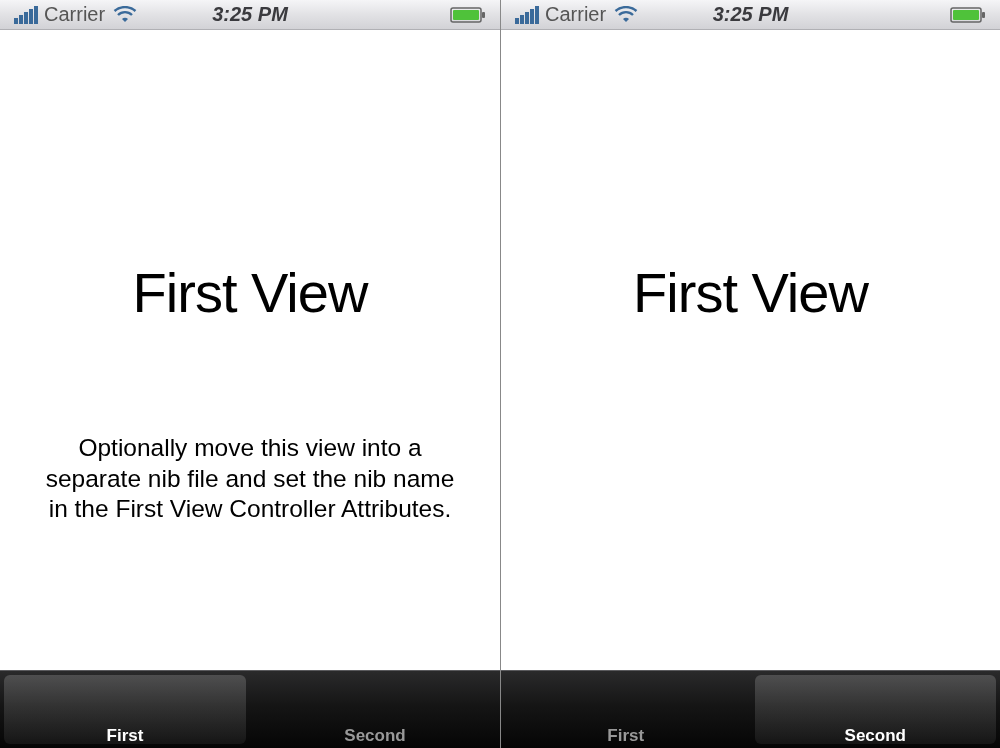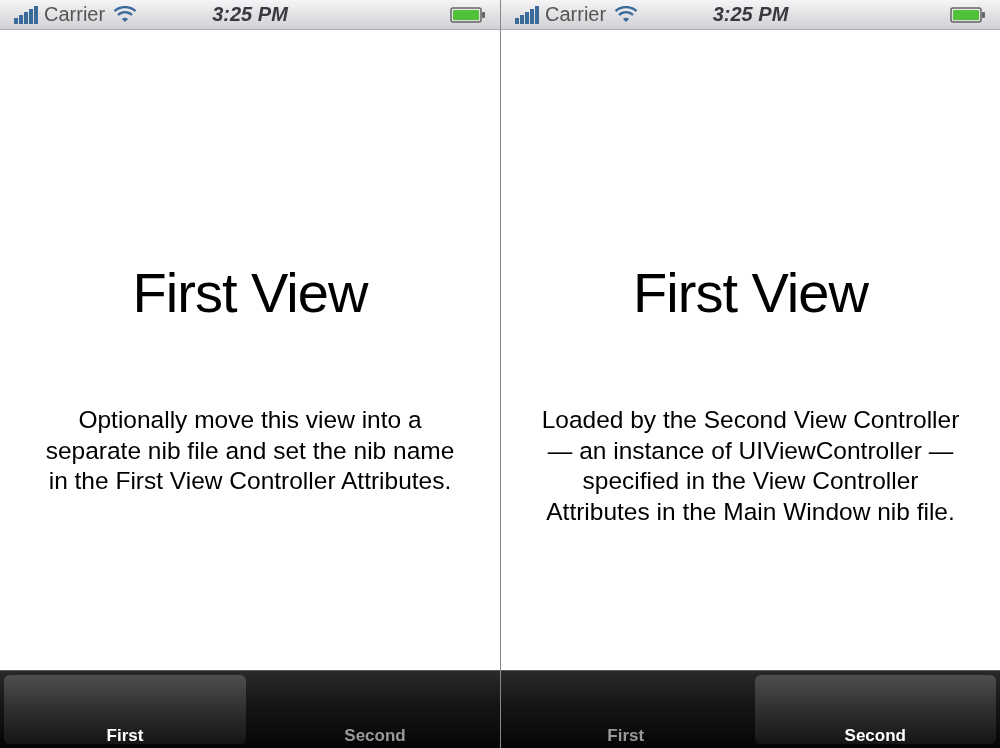--- a/index.html
+++ b/index.html
@@ -97,21 +97,21 @@
     
     .view-title {
       margin-top: 230px;
       font-size: 56px;
       font-weight: 400;
       color: #000;
       letter-spacing: -1px;
     }
     
     .view-body {
-      margin-top: 80px;
+      margin-top: 108px;
       font-size: 24.5px;
       line-height: 1.25;
       text-align: center;
       color: #000;
       font-weight: 400;
       max-width: 420px;
     }
     
     
     .tab-bar {
@@ -219,21 +219,20 @@
       <svg width="36" height="18" viewBox="0 0 36 18">
         <rect x="1" y="2" width="30" height="14" rx="2" fill="none" stroke="#666" stroke-width="1.5"></rect>
         <rect x="3" y="4" width="26" height="10" rx="1" fill="#4fc23a"></rect>
         <rect x="32" y="6" width="3" height="6" rx="1" fill="#666"></rect>
       </svg>
     </span>
   </div>
 
   <div class="view-content">
     <h1 class="view-title">First View</h1>
-    <p class="view-body">Loaded by the Second View Controller — an instance of UIViewController — specified in the View Controller Attributes in the Main Window nib file.</p>
   </div>
 
   <div class="tab-bar">
     <div class="tab-item">
       <span class="tab-label">First</span>
     </div>
     <div class="tab-item active">
       <span class="tab-label">Second</span>
     </div>
   </div>

